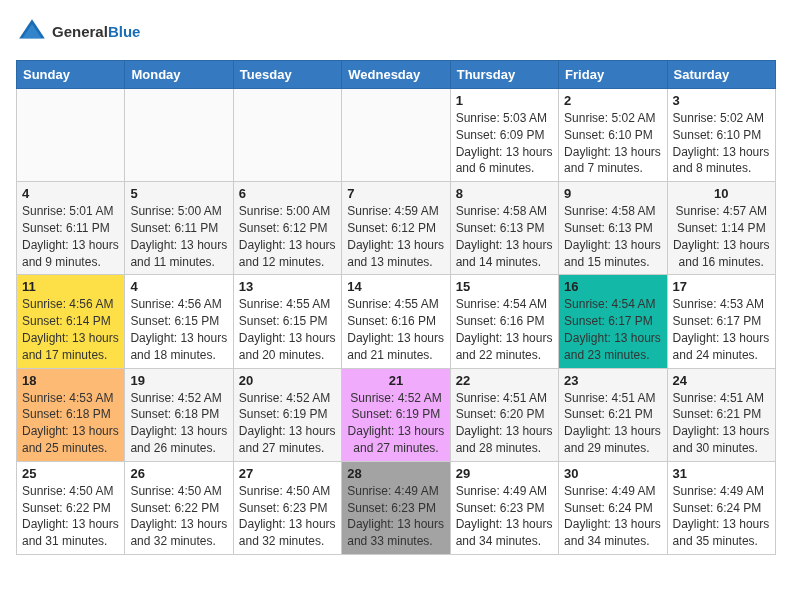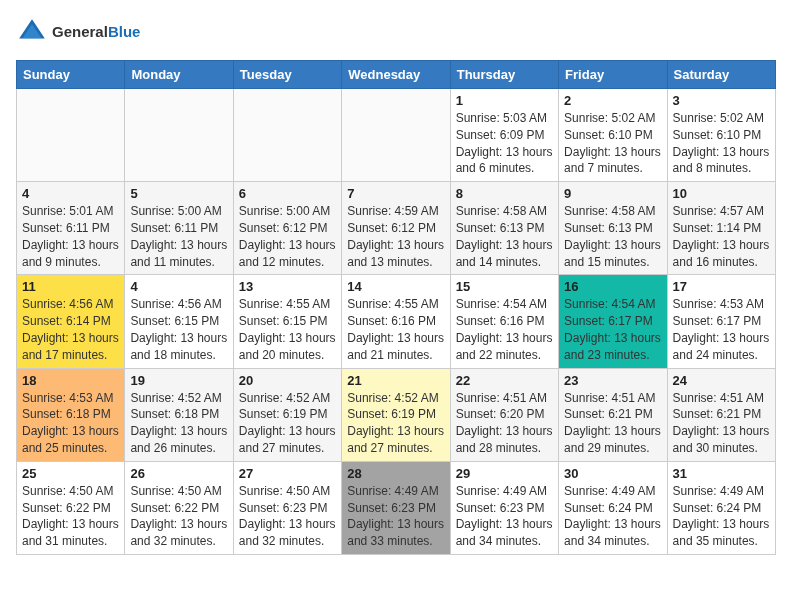--- a/index.html
+++ b/index.html
@@ -185,21 +185,21 @@
 Daylight: 13 hours
 and 14 minutes.</div>
         </td>
         <td style="background: rgb(245, 245, 245);">
           <span class="day-num">9</span>
           <div class="day-info" style="white-space: pre-line;">Sunrise: 4:58 AM
 Sunset: 6:13 PM
 Daylight: 13 hours
 and 15 minutes.</div>
         </td>
-        <td style="background: rgb(245, 245, 245);">
+        <td style="background: rgb(245, 245, 245); text-align: center;">
           <span class="day-num">10</span>
           <div class="day-info" style="white-space: pre-line;">Sunrise: 4:57 AM
 Sunset: 1:14 PM
 Daylight: 13 hours
 and 16 minutes.</div>
         </td>
       </tr>
       <tr>
         <td style="background: #fde047;">
           <span class="day-num">11</span>
@@ -266,21 +266,21 @@
 Daylight: 13 hours
 and 26 minutes.</div>
         </td>
         <td style="background: rgb(245, 245, 245);">
           <span class="day-num">20</span>
           <div class="day-info" style="white-space: pre-line;">Sunrise: 4:52 AM
 Sunset: 6:19 PM
 Daylight: 13 hours
 and 27 minutes.</div>
         </td>
-        <td style="background: #fef9c3;">
+        <td style="background: #f0abfc; text-align: center;">
           <span class="day-num">21</span>
           <div class="day-info" style="white-space: pre-line;">Sunrise: 4:52 AM
 Sunset: 6:19 PM
 Daylight: 13 hours
 and 27 minutes.</div>
         </td>
         <td style="background: rgb(245, 245, 245);">
           <span class="day-num">22</span>
           <div class="day-info" style="white-space: pre-line;">Sunrise: 4:51 AM
 Sunset: 6:20 PM

